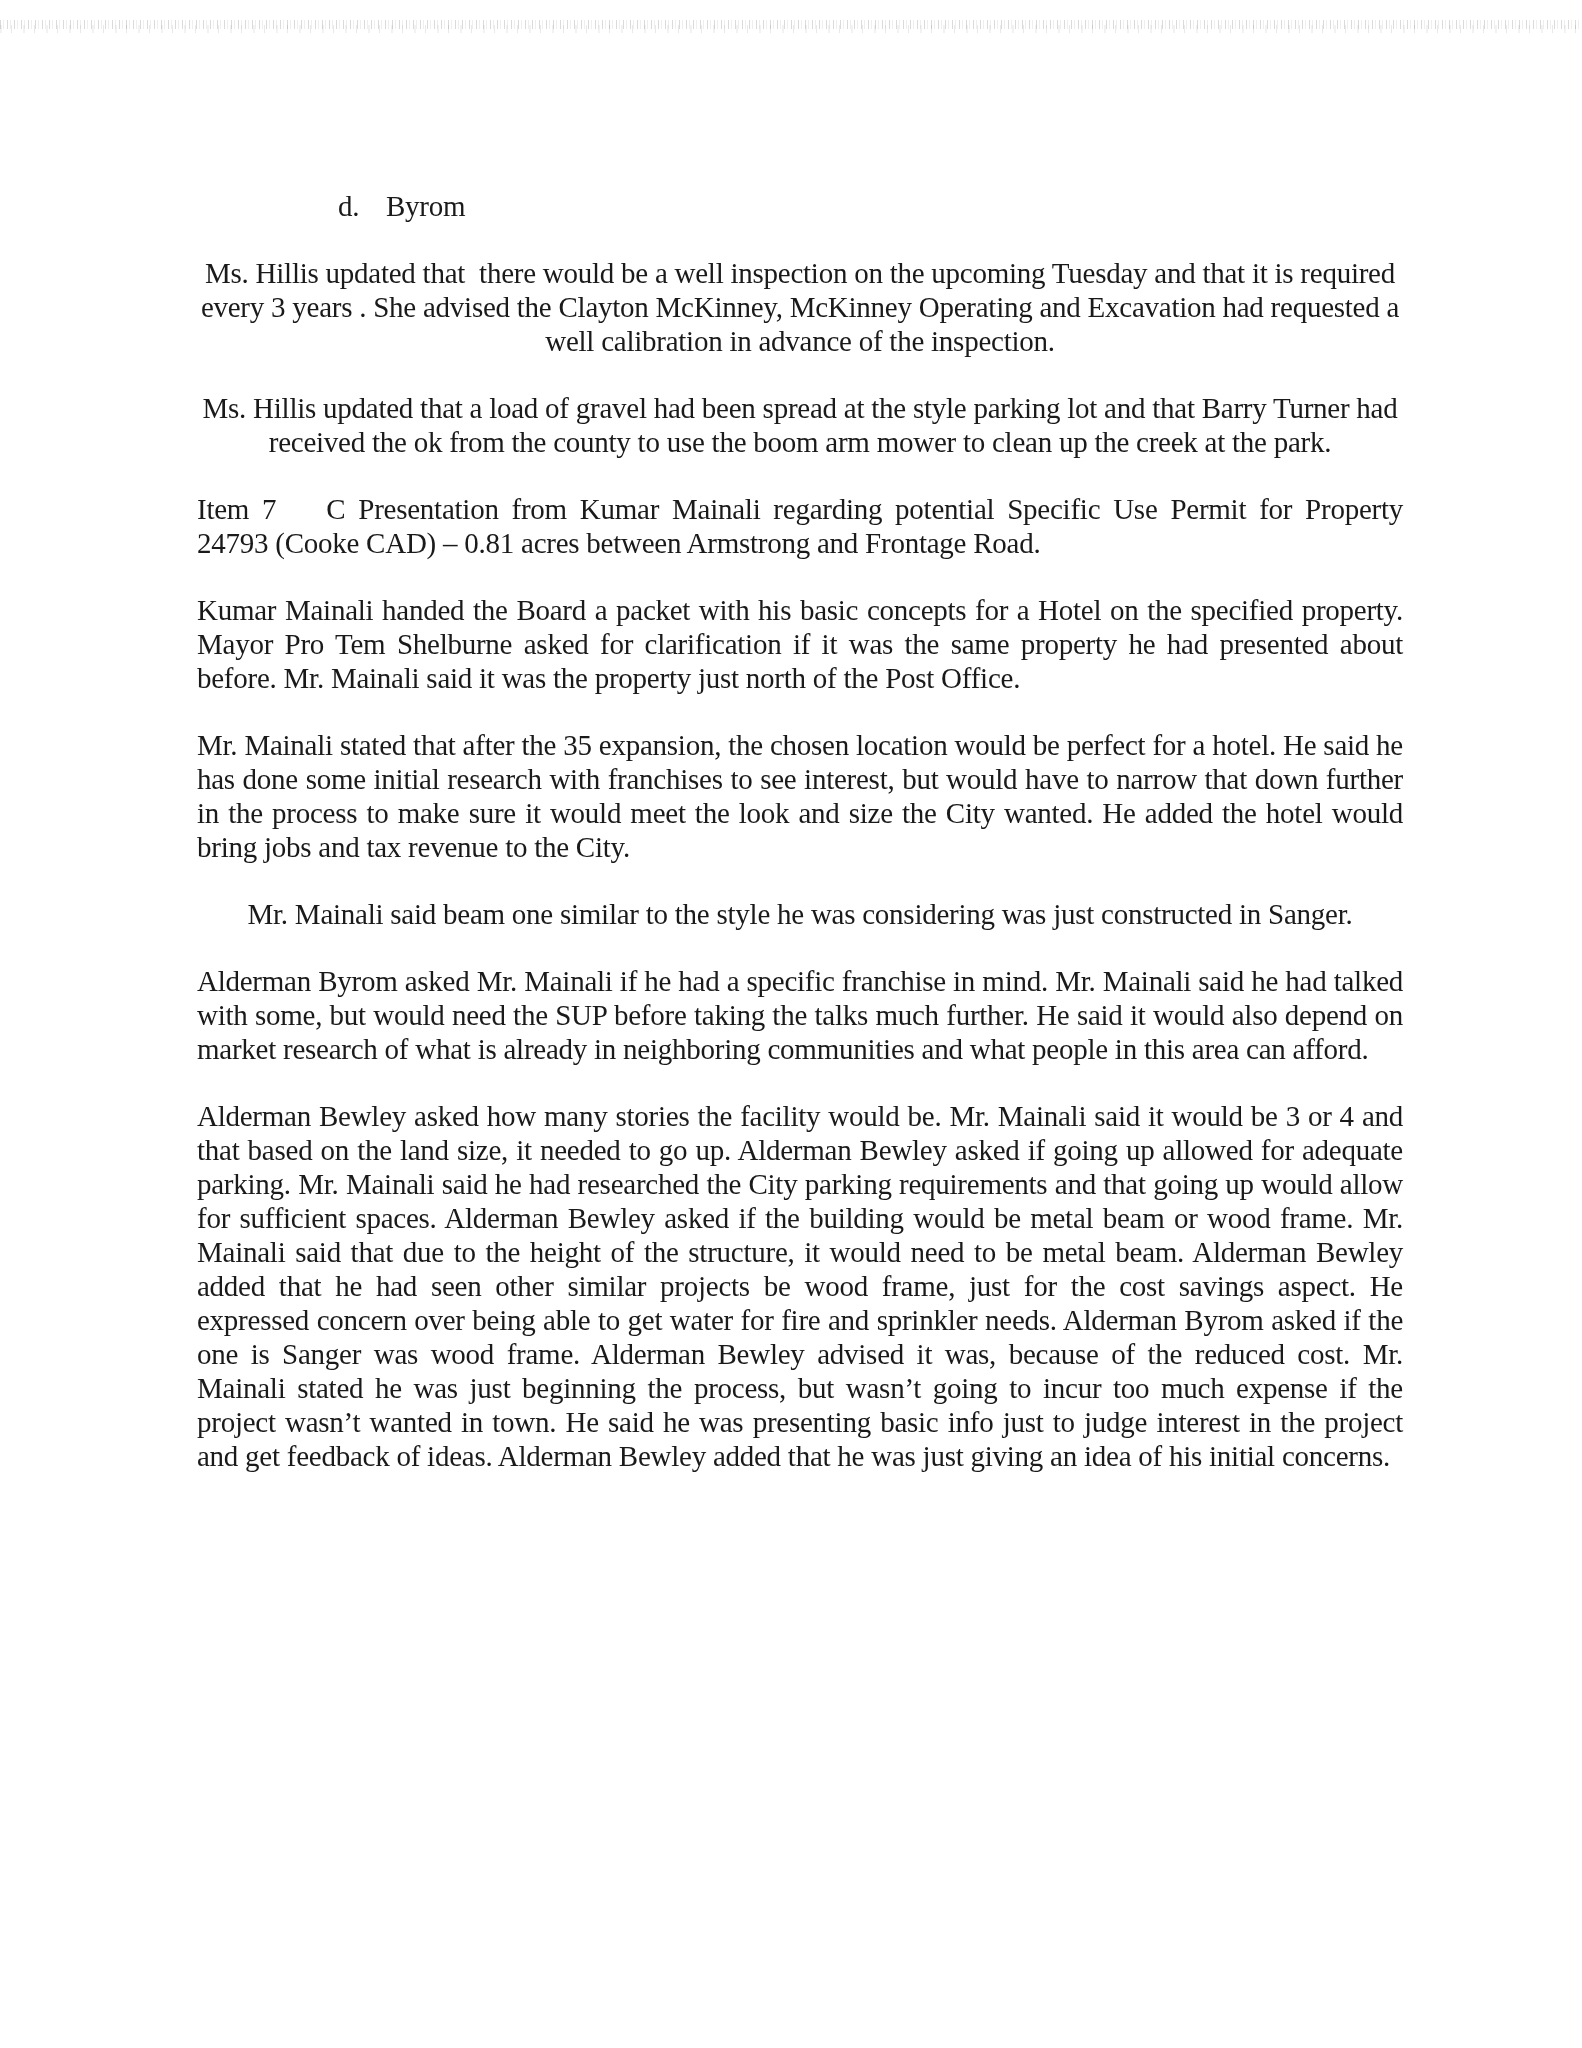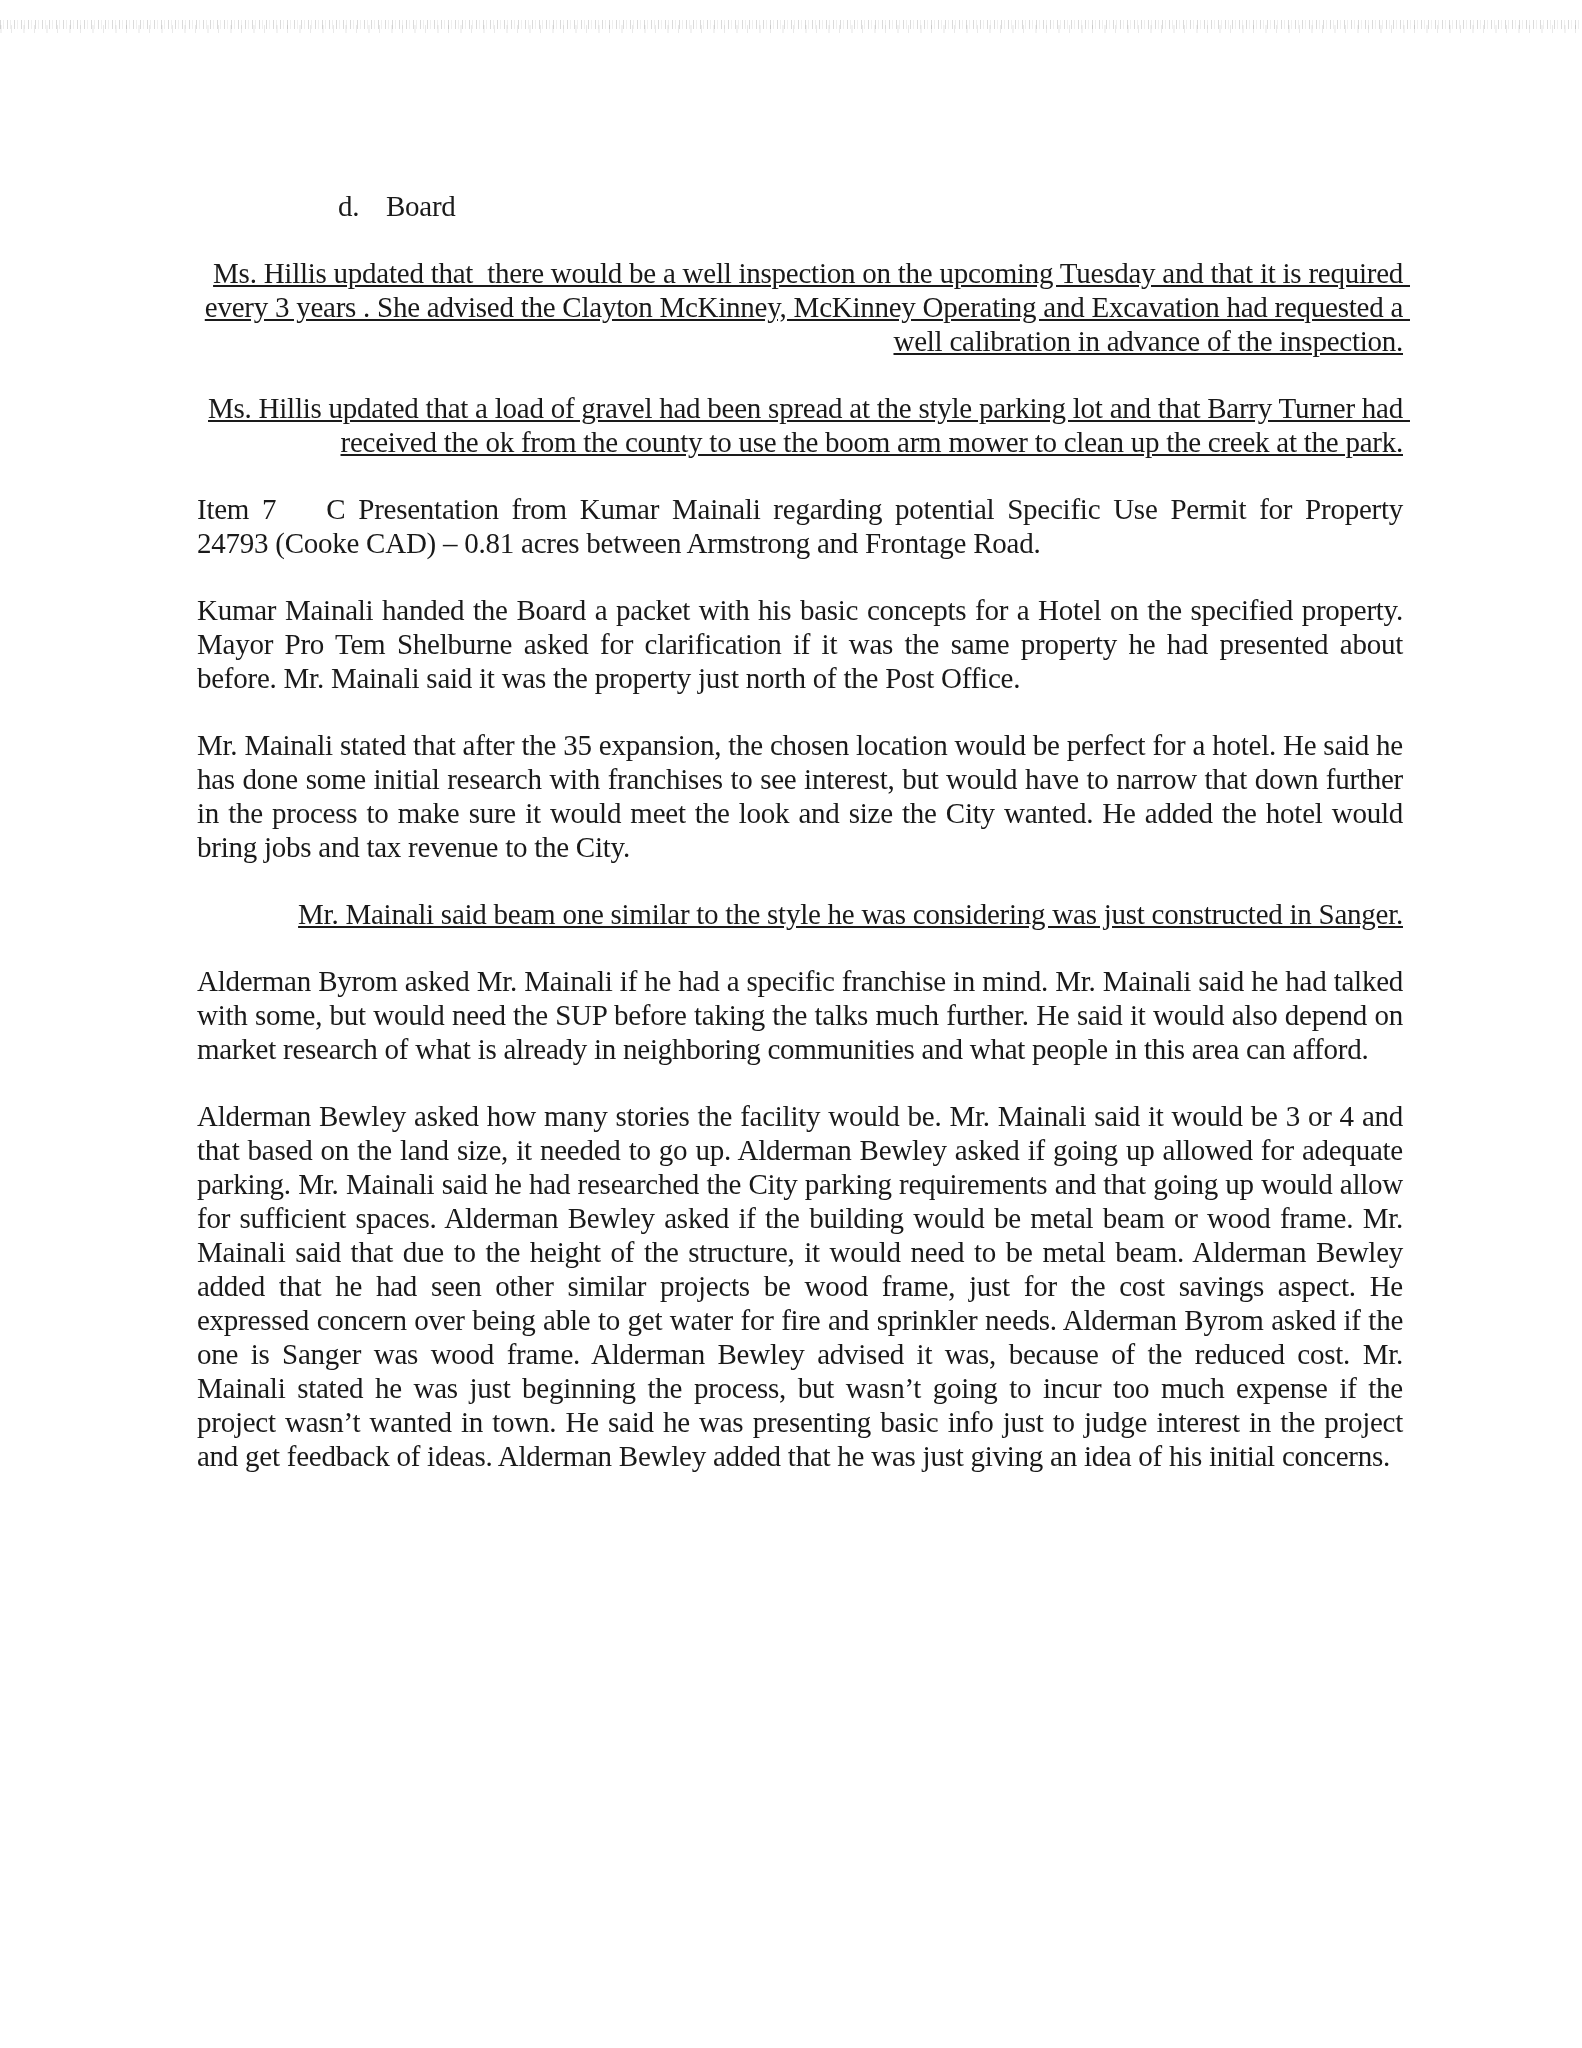--- a/index.html
+++ b/index.html
@@ -55,23 +55,22 @@
   }
   .sublist-row { white-space: nowrap; }
   .sublist-marker {
     display: inline-block;
     width: 48px;
   }
   .para {
     margin: 0 0 33px 0;
   }
   .align-left {
-    text-align: right;
+    text-align: center;
     white-space: pre-wrap;
-    text-decoration: underline;
   }
   .justified {
     text-align: justify;
   }
   .item7-label {
     font-weight: normal;
   }
   .item7-gap {
     display: inline-block;
     width: 50px;
@@ -81,21 +80,21 @@
 <body>
 
 <div class="page">
 
   <div class="scan-noise"></div>
 
   <div class="content">
 
     <div class="sublist">
       <div class="sublist-row">
-        <span class="sublist-marker">d.</span><span>Board</span>
+        <span class="sublist-marker">d.</span><span>Byrom</span>
       </div>
     </div>
 
     <p class="para align-left">Ms. Hillis updated that  there would be a well inspection on the upcoming Tuesday and that it is required every 3 years . She advised the Clayton McKinney, McKinney Operating and Excavation had requested a well calibration in advance of the inspection.</p>
 
     <p class="para align-left">Ms. Hillis updated that a load of gravel had been spread at the style parking lot and that Barry Turner had received the ok from the county to use the boom arm mower to clean up the creek at the park.</p>
 
     <p class="para justified"><span class="item7-label">Item 7</span><span class="item7-gap"></span><span>C Presentation from Kumar Mainali regarding potential Specific Use Permit for Property 24793 (Cooke CAD) – 0.81 acres between Armstrong and Frontage Road.</span></p>
 
     <p class="para justified">Kumar Mainali handed the Board a packet with his basic concepts for a Hotel on the specified property. Mayor Pro Tem Shelburne asked for clarification if it was the same property he had presented about before. Mr. Mainali said it was the property just north of the Post Office.</p>

